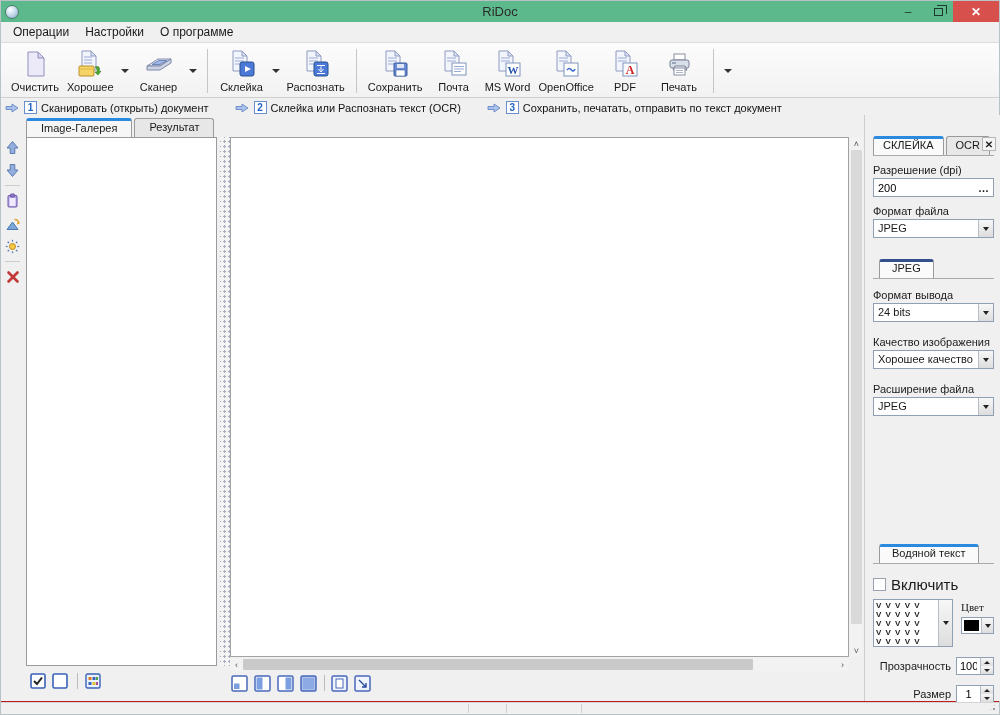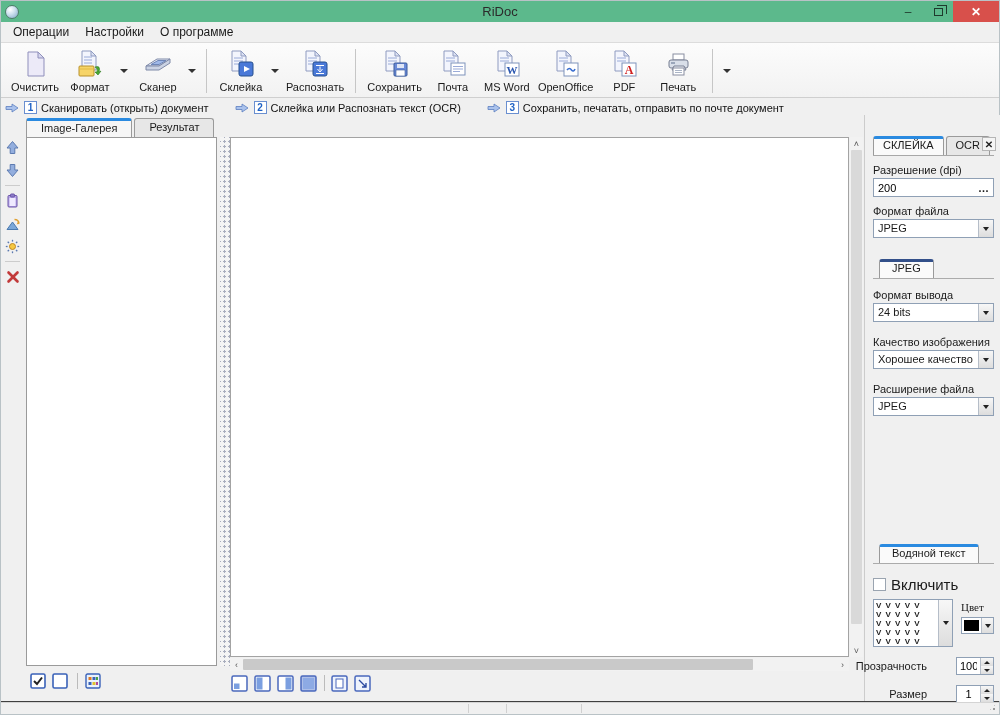--- a/index.html
+++ b/index.html
@@ -1,18 +1,18 @@
 <!DOCTYPE html>
 <html><head>
 <meta charset="utf-8">
 <style>
   * { margin:0; padding:0; box-sizing:border-box; }
   html,body { width:1000px; height:715px; overflow:hidden; }
   body { font-family:"Liberation Sans", sans-serif; font-size:12px; color:#1a1a1a; background:#f0f0f0; }
-  .window { position:relative; width:1000px; height:715px; background:#404040; border:1px solid #b9c2c6; }
+  .window { position:relative; width:1000px; height:715px; background:#b91c1c; border:1px solid #b9c2c6; }
 
   
   .titlebar { position:absolute; left:0; top:0; width:100%; height:21px; background:#5cb98c; display:flex; align-items:center; }
   .app-icon { width:14px; height:14px; margin-left:4px; border-radius:50%;
     background:radial-gradient(circle at 35% 30%, #ffffff 0%, #cfe2ef 40%, #7fa6c8 100%); border:1px solid #4e7e68; }
   .win-title { position:absolute; left:0; right:0; text-align:center; color:#2b2b2b; font-size:13px; }
   .win-controls { position:absolute; right:0; top:0; height:21px; display:flex; }
   .win-btn { width:30px; height:21px; display:flex; align-items:center; justify-content:center; color:#1f3a2d; font-size:12px; cursor:default; }
   .win-btn.restore span { display:block; width:9px; height:8px; border:1px solid #1f3a2d; position:relative; background:transparent; }
   .win-btn.restore span:before { content:""; position:absolute; left:2px; top:-4px; width:9px; height:8px; border:1px solid #1f3a2d; border-bottom:none; border-left:none; }
@@ -111,21 +111,21 @@
   .wm-pattern div { white-space:nowrap; }
   .wm-arrow { width:14px; display:flex; align-items:center; justify-content:center; background:linear-gradient(#f7f7f7,#dddddd); border-left:1px solid #b5bdc8; }
   .wm-arrow i { width:0; height:0; border-left:3.5px solid transparent; border-right:3.5px solid transparent; border-top:4px solid #222; }
   .wm-color { margin-left:8px;font-family:Liberation Serif, serif; }
   .color-label { font-size:11px; margin:2px 0 4px 0; }
   .color-combo { width:33px; height:17px; border:1px solid #8fa0b5; background:#fff; display:flex; align-items:stretch; }
   .color-swatch { flex:1; background:#000; margin:2px; }
   .color-btn { width:12px; background:linear-gradient(#f7f7f7,#dddddd); border-left:1px solid #b5bdc8; display:flex; align-items:center; justify-content:center; }
   .color-btn i { width:0; height:0; border-left:3px solid transparent; border-right:3px solid transparent; border-top:4px solid #222; }
 
-  .spin-row { display:flex; align-items:center; justify-content:flex-end; margin-top:10px;gap:24px; }
+  .spin-row { display:flex; align-items:center; justify-content:flex-end; margin-top:10px; }
   .spin-label { font-size:11px; margin-right:5px; }
   .spinbox { width:38px; height:18px; border:1px solid #8fa0b5; background:#fff; display:flex; align-items:stretch; }
   .spinbox input { flex:1; border:none; outline:none; font:11px "Liberation Sans",sans-serif; padding:0 3px; min-width:0;text-align:center; }
   .spin-btns { width:13px; display:flex; flex-direction:column; border-left:1px solid #b5bdc8; }
   .spin-btns span { flex:1; display:flex; align-items:center; justify-content:center; background:linear-gradient(#f7f7f7,#dddddd); }
   .spin-btns .up i { width:0; height:0; border-left:3px solid transparent; border-right:3px solid transparent; border-bottom:3px solid #222; }
   .spin-btns .dn i { width:0; height:0; border-left:3px solid transparent; border-right:3px solid transparent; border-top:3px solid #222; }
 
   
   .statusbar { position:absolute; left:0; bottom:0; width:100%; height:12px; background:#f0f0f0; border-top:1px solid #d4d4d4; }
@@ -172,21 +172,21 @@
       <span class="ticon">
         <svg width="30" height="30">
             <path d="M7 2 h9 l5 5 v14 H7 z" fill="#f3f5fd" stroke="#8f9bc0"></path>
             <path d="M16 2 l5 5 h-5 z" fill="#dde2f3" stroke="#8f9bc0"></path>
             <path d="M9 8h8M9 11h8M9 14h8" stroke="#9aabd8" stroke-width="1"></path>
             <rect x="4" y="17" width="15" height="10" rx="1" fill="#f6d468" stroke="#b8912c"></rect>
             <path d="M4 20 h15" stroke="#e3ba45"></path>
             <path d="M20 18 q6 -2 4 5 l2 -1 -3 4 -3 -3 2 0 q1 -4 -2 -5 z" fill="#4aa832" stroke="#2d7a1e" stroke-width="0.6"></path>
           </svg>
       </span>
-      <span class="tlabel">Формат</span>
+      <span class="tlabel">Хорошее</span>
     </div>
     <div class="tarrow">
         <i class="tri"></i>
       </div>
 
     <div class="tbtn">
       <span class="ticon">
         <svg width="30" height="30">
             <path d="M3 17 L14 10 h13 L16 17 z" fill="#e4e9f5" stroke="#7f8aa8"></path>
             <path d="M8 15.5 L15 11.5 h8 L16 15.5 z" fill="#9fb8e8" stroke="#6e86b8"></path>
@@ -334,21 +334,21 @@
           <path d="M1 3.5 h6 v-2.5 l6 4 -6 4 v-2.5 h-6 z" fill="#aac2ec" stroke="#5c7fc0" stroke-width="0.8"></path>
         </svg>
       <span class="step-num">2</span>
       <span class="step-text">Склейка или Распознать текст (OCR)</span>
     </div>
     <div class="step">
       <svg width="14" height="10">
           <path d="M1 3.5 h6 v-2.5 l6 4 -6 4 v-2.5 h-6 z" fill="#aac2ec" stroke="#5c7fc0" stroke-width="0.8"></path>
         </svg>
       <span class="step-num">3</span>
-      <span class="step-text">Сохранить, печатать, отправить по почте документ</span>
+      <span class="step-text">Сохранить, печатать, отправить по текст документ</span>
     </div>
   </div>
 
   <div class="workspace">
 
     <div class="left-strip">
       <div class="strip-btn">
         <svg width="15" height="15">
             <path d="M7.5 1.5 L13 8 H9.8 V13.5 H5.2 V8 H2 z" fill="#93aede" stroke="#5c7ab0"></path>
           </svg>

